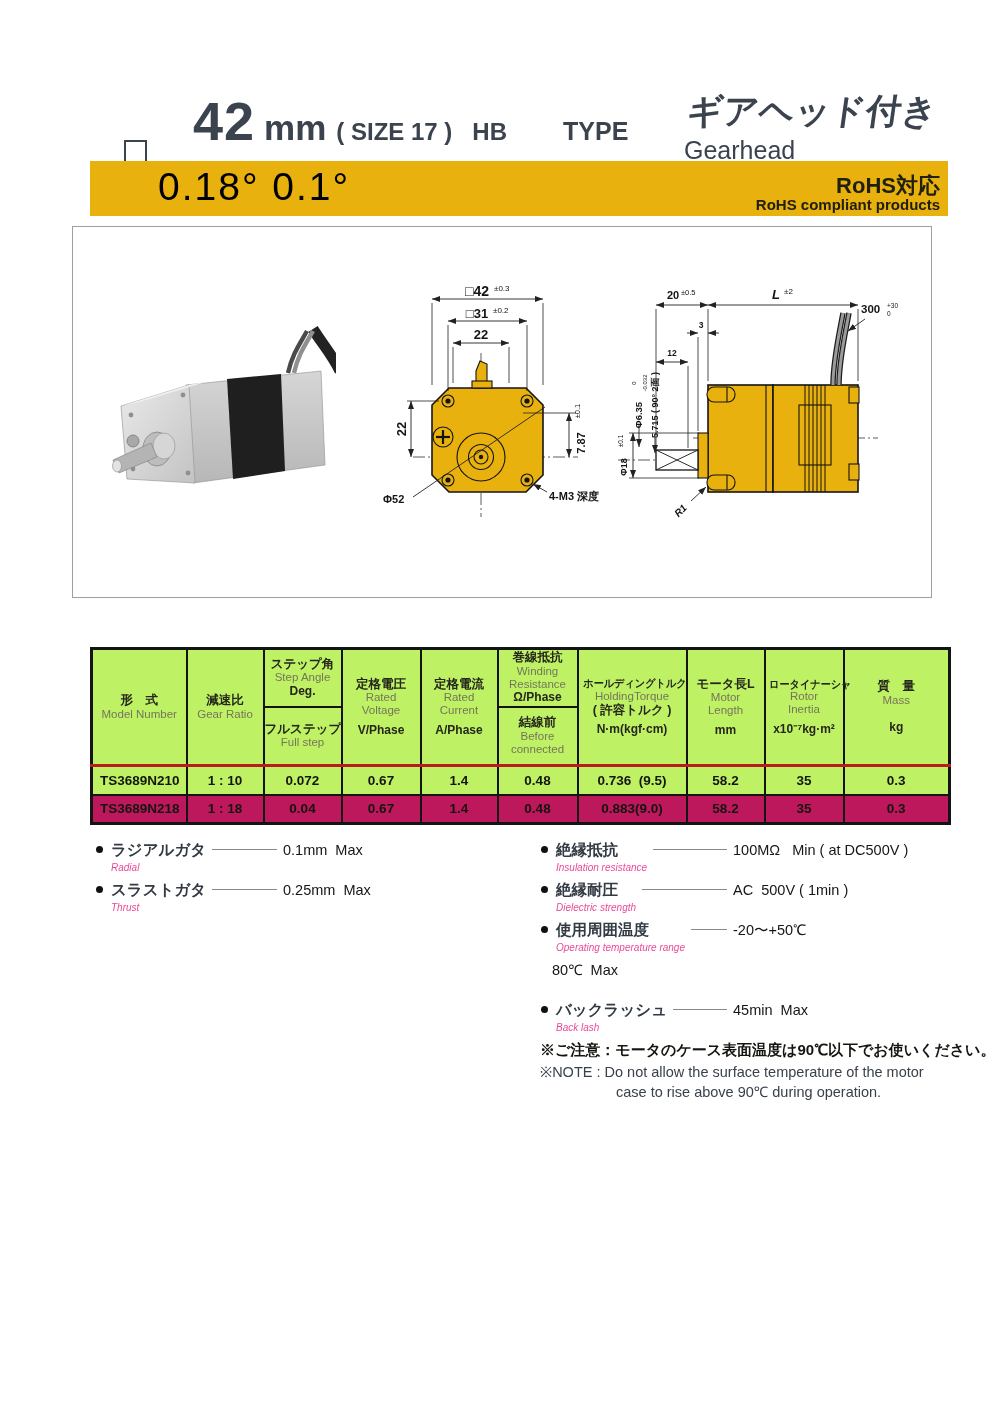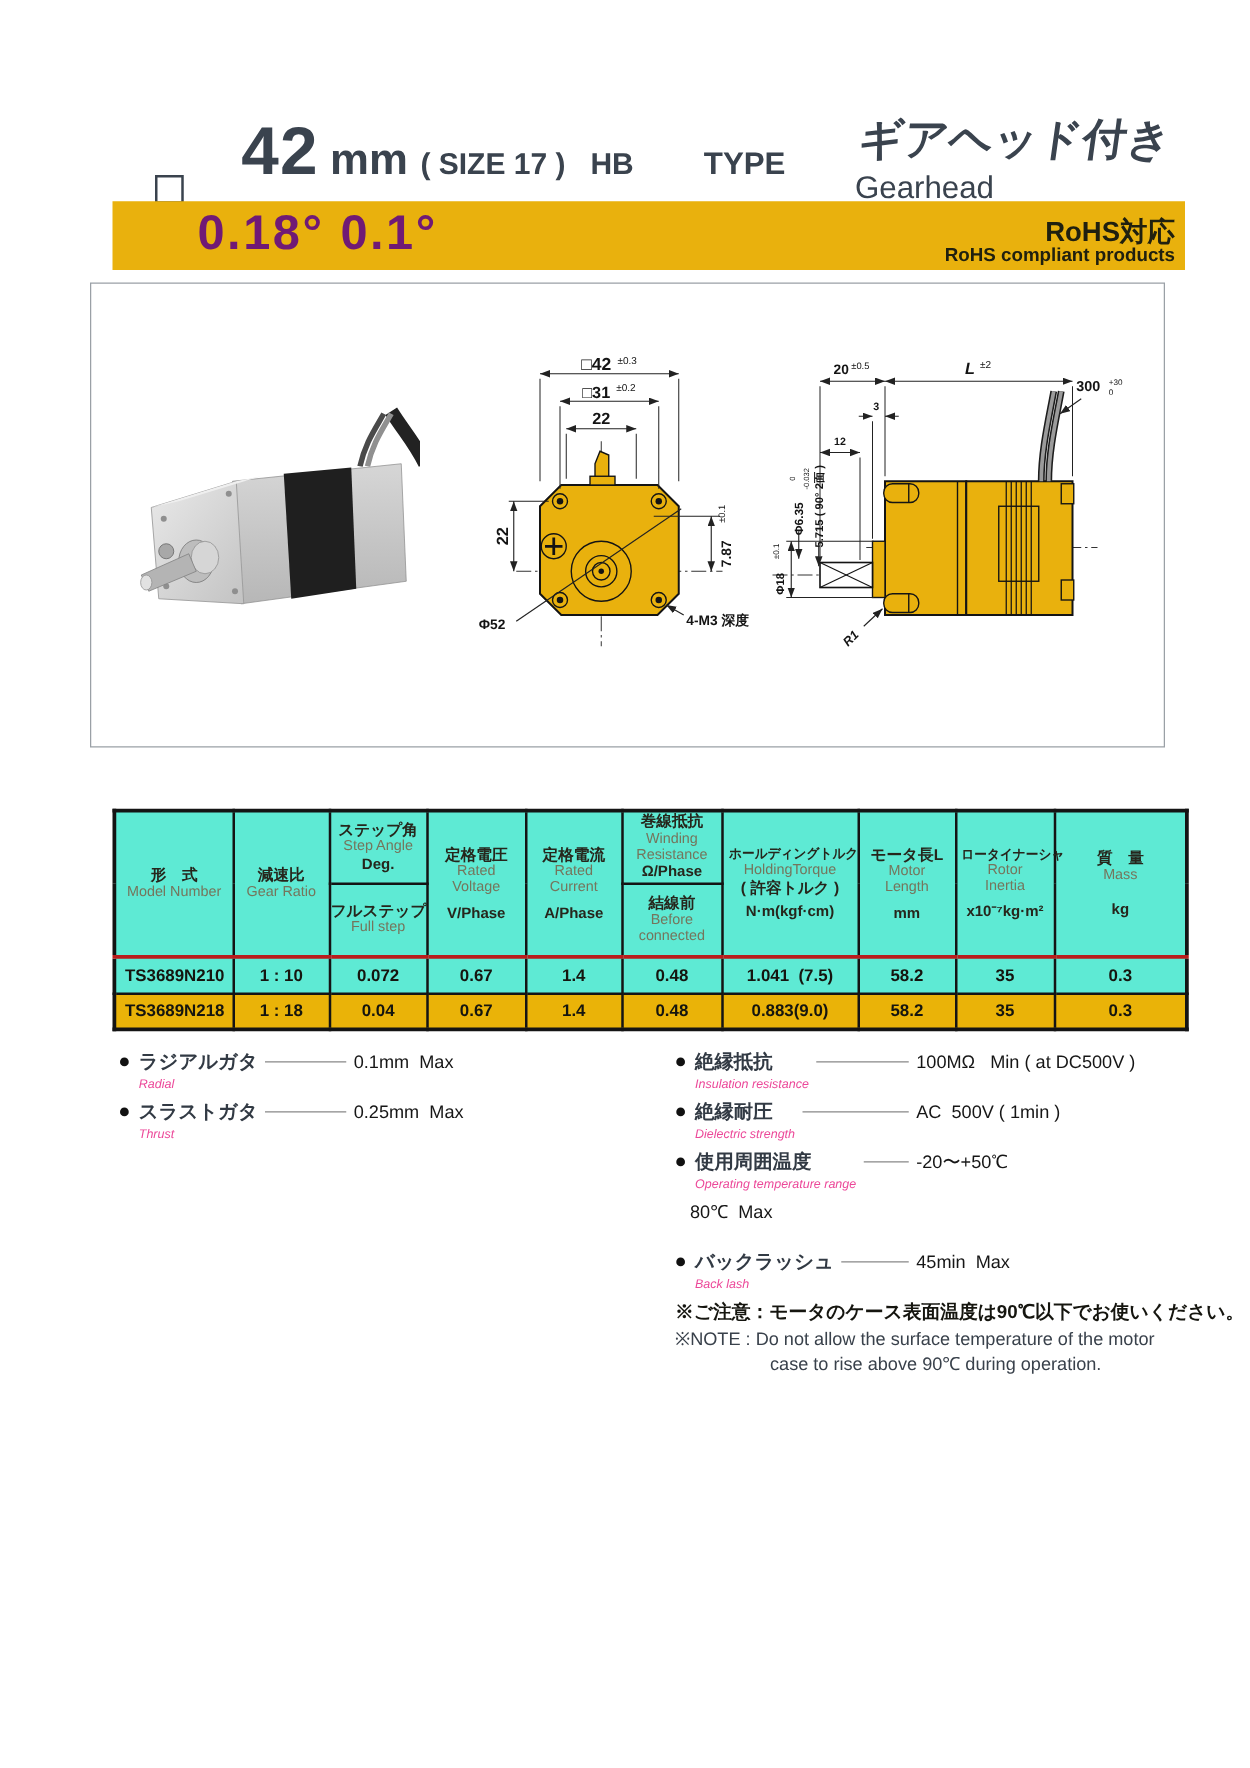--- a/index.html
+++ b/index.html
@@ -14,21 +14,21 @@
   .t-mm{font-size:35px;font-weight:700;margin-left:9px;}
   .t-size{font-size:24px;font-weight:700;margin-left:10px;}
   .t-hb{font-size:24px;font-weight:700;margin-left:20px;}
   .t-type{font-size:25px;font-weight:700;margin-left:56px;}
   .title-right{position:absolute;left:684px;top:84px;color:#3A434E;}
   .t-jp{font-size:35px;font-weight:600;transform:skewX(-8deg);transform-origin:left bottom;white-space:nowrap;}
   .t-en{font-size:25px;margin-top:1px;}
 
   
   .banner{position:absolute;left:90px;top:157px;width:858px;height:55px;background:#E9B10D;}
-  .banner-angle{position:absolute;left:68px;top:4px;font-size:39px;font-weight:700;color:#701a75;letter-spacing:2px;}
+  .banner-angle{position:absolute;left:68px;top:4px;font-size:39px;font-weight:400;color:#000000;letter-spacing:2px;}
   .banner-rohs{position:absolute;right:8px;bottom:3px;text-align:right;color:#20200f;line-height:1.05;}
   .rohs-jp{font-size:22px;font-weight:700;}
   .rohs-en{font-size:15px;font-weight:600;}
 
   
   .panel{position:absolute;left:72px;top:222px;width:858px;height:370px;border:1px solid #9aa0a6;background:#fff;}
 
   svg text{font-family:"Liberation Sans",sans-serif;fill:#141414;}
   .dim{stroke:#222;stroke-width:0.9;fill:none;}
   .ext{stroke:#222;stroke-width:0.8;fill:none;}
@@ -40,22 +40,22 @@
   
   .spec-table{position:absolute;left:90px;top:643px;width:858px;border-collapse:collapse;table-layout:fixed;
               border:3px solid #141414;}
   .spec-table th,.spec-table td{border:2px solid #141414;padding:0;text-align:center;vertical-align:middle;overflow:visible;}
   .spec-table tr.data1 td{border-top:3px solid #b91c1c;}
   .hc{line-height:1.15;}
   .hjp{font-size:12.5px;font-weight:600;color:#26261c;white-space:nowrap;}
   .hjp-narrow{font-size:11px;font-weight:600;color:#26261c;white-space:nowrap;transform:scaleX(0.92);}
   .hen{font-size:11.5px;font-weight:400;color:#75755C;white-space:nowrap;}
   .hunit{font-size:12px;font-weight:600;color:#26261c;white-space:nowrap;}
-  .ybg{background:#5eead4;}
-  .wbg{background:#eab308;}
+  .ybg{background:#bef264;}
+  .wbg{background:#be185d;}
   .spec-table td{font-size:13.5px;font-weight:600;color:#15150f;white-space:pre;}
   .cell-model{text-align:left !important;padding-left:7px !important;}
   tr.data1,tr.data2{height:29px;}
 
   
   .spec-col{position:absolute;}
   .spec-item{display:grid;grid-template-columns:auto 1fr var(--valw);height:40px;align-items:start;}
   .spec-label{position:relative;padding-left:16px;}
   .dot{position:absolute;left:1px;top:6px;width:7px;height:7px;border-radius:50%;background:#111;}
   .sjp{font-size:15.5px;font-weight:600;color:#323a44;line-height:19px;white-space:nowrap;}
@@ -370,21 +370,21 @@
         <div class="hen">connected</div>
       </th>
     </tr>
     <tr class="data1">
       <td class="ybg cell-model">TS3689N210</td>
       <td class="ybg">1 : 10</td>
       <td class="ybg">0.072</td>
       <td class="ybg">0.67</td>
       <td class="ybg">1.4</td>
       <td class="ybg">0.48</td>
-      <td class="ybg">1.041  (7.5)</td>
+      <td class="ybg">0.736  (9.5)</td>
       <td class="ybg">58.2</td>
       <td class="ybg">35</td>
       <td class="ybg">0.3</td>
     </tr>
     <tr class="data2">
       <td class="wbg cell-model">TS3689N218</td>
       <td class="wbg">1 : 18</td>
       <td class="wbg">0.04</td>
       <td class="wbg">0.67</td>
       <td class="wbg">1.4</td>

